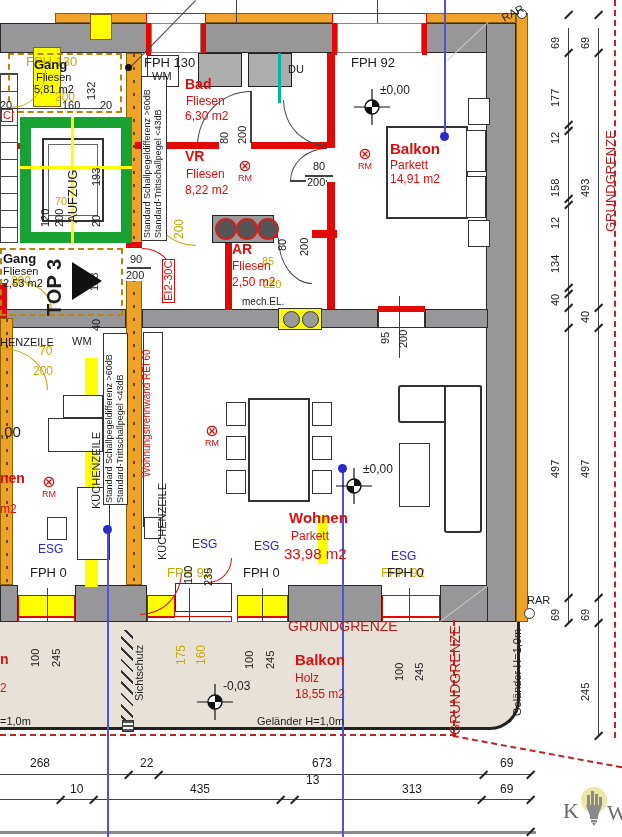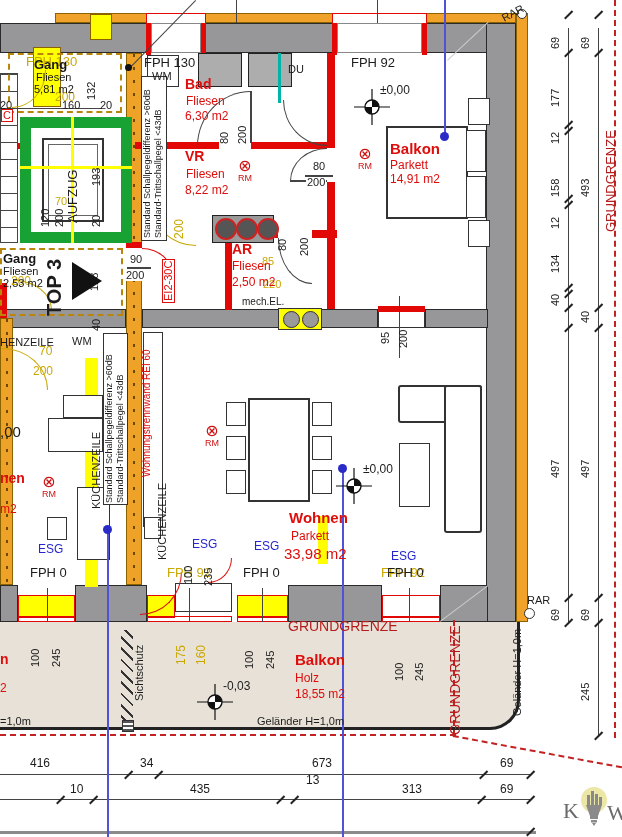--- a/index.html
+++ b/index.html
@@ -348,22 +348,22 @@
       <span class="ann c-blk" style="left: 550px; top: 273px; font-size: 11px; transform: rotate(-90deg); transform-origin: 0px 0px;">134</span>
       <span class="ann c-blk" style="left: 550px; top: 306px; font-size: 11px; transform: rotate(-90deg); transform-origin: 0px 0px;">40</span>
       <span class="ann c-blk" style="left: 550px; top: 478px; font-size: 11px; transform: rotate(-90deg); transform-origin: 0px 0px;">497</span>
       <span class="ann c-blk" style="left: 550px; top: 621px; font-size: 11px; transform: rotate(-90deg); transform-origin: 0px 0px;">69</span>
       <span class="ann c-blk" style="left: 580px; top: 49px; font-size: 11px; transform: rotate(-90deg); transform-origin: 0px 0px;">69</span>
       <span class="ann c-blk" style="left: 580px; top: 197px; font-size: 11px; transform: rotate(-90deg); transform-origin: 0px 0px;">493</span>
       <span class="ann c-blk" style="left: 580px; top: 323px; font-size: 11px; transform: rotate(-90deg); transform-origin: 0px 0px;">40</span>
       <span class="ann c-blk" style="left: 580px; top: 478px; font-size: 11px; transform: rotate(-90deg); transform-origin: 0px 0px;">497</span>
       <span class="ann c-blk" style="left: 580px; top: 621px; font-size: 11px; transform: rotate(-90deg); transform-origin: 0px 0px;">69</span>
       <span class="ann c-blk" style="left: 580px; top: 701px; font-size: 11px; transform: rotate(-90deg); transform-origin: 0px 0px;">245</span>
-      <span class="ann c-blk" style="left: 30px; top: 757px; font-size: 12px;">416</span>
-      <span class="ann c-blk" style="left: 140px; top: 757px; font-size: 12px;">34</span>
+      <span class="ann c-blk" style="left: 30px; top: 757px; font-size: 12px;">268</span>
+      <span class="ann c-blk" style="left: 140px; top: 757px; font-size: 12px;">22</span>
       <span class="ann c-blk" style="left: 312px; top: 757px; font-size: 12px;">673</span>
       <span class="ann c-blk" style="left: 500px; top: 757px; font-size: 12px;">69</span>
       <span class="ann c-blk" style="left: 70px; top: 783px; font-size: 12px;">10</span>
       <span class="ann c-blk" style="left: 190px; top: 783px; font-size: 12px;">435</span>
       <span class="ann c-blk" style="left: 306px; top: 774px; font-size: 12px;">13</span>
       <span class="ann c-blk" style="left: 402px; top: 783px; font-size: 12px;">313</span>
       <span class="ann c-blk" style="left: 500px; top: 783px; font-size: 12px;">69</span>
     </div>
   <div id="rm-layer">
       <div class="rm" style="left: 238px; top: 158px;">

